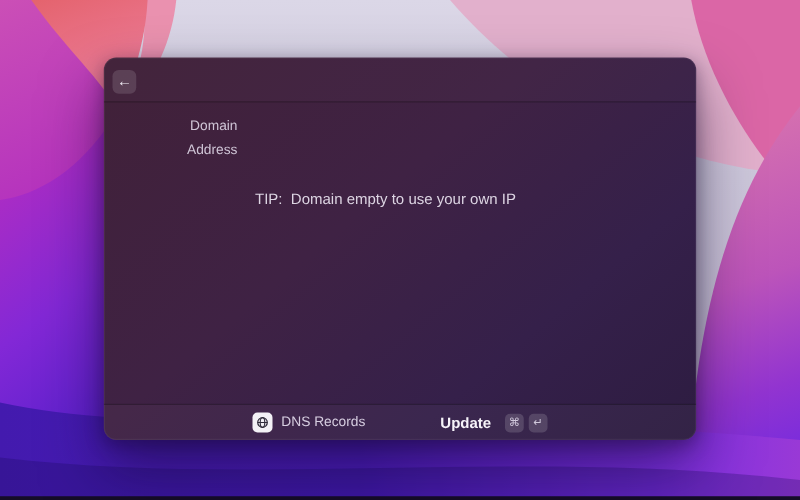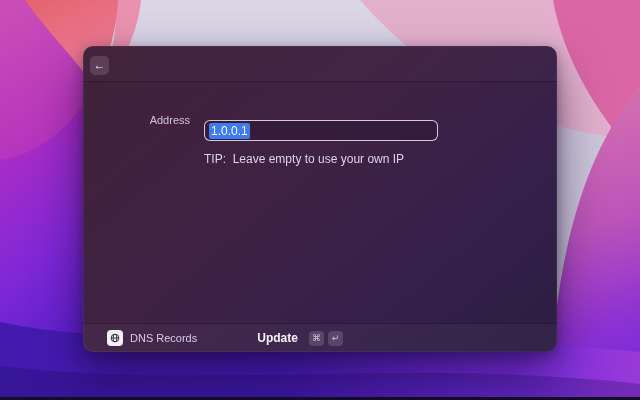--- a/index.html
+++ b/index.html
@@ -116,21 +116,21 @@
 
   
   .footer {
     position: absolute;
     left: 0; right: 0; bottom: 0;
     height: 28px;
     border-top: 1px solid rgba(0, 0, 0, 0.28);
     background: rgba(255, 255, 255, 0.03);
     display: flex;
     align-items: center;
-    justify-content: flex-start;
+    justify-content: center;
     padding: 0 24px;
     gap: 44px;
   }
   .footer-left, .footer-right { display: flex; align-items: center; }
   .app-icon {
     width: 16px;
     height: 16px;
     border-radius: 4px;
     background: #f3f1f6;
     display: flex;
@@ -215,27 +215,25 @@
 
   <div class="window">
 
     <div class="titlebar">
       <button class="back-btn">
         <span>←</span>
       </button>
     </div>
 
     <div class="content">
+      <div class="field-label lbl-domain">Domain</div>
 
       <div class="field-label lbl-address">Address</div>
-      <div class="textbox" role="textbox">
-        <span class="selected">1.0.0.1</span>
-      </div>
-
-      <div class="tip">TIP:  Leave empty to use your own IP</div>
+
+      <div class="tip">TIP:  Domain empty to use your own IP</div>
     </div>
 
     <div class="footer">
       <div class="footer-left">
         <span class="app-icon">
           <svg width="10" height="10" viewBox="0 0 12 12">
             <circle cx="6" cy="6" r="4.6" fill="none" stroke="#2f2b3a" stroke-width="1.2"></circle>
             <ellipse cx="6" cy="6" rx="2.2" ry="4.6" fill="none" stroke="#2f2b3a" stroke-width="1.1"></ellipse>
             <line x1="1.4" y1="6" x2="10.6" y2="6" stroke="#2f2b3a" stroke-width="1.1"></line>
           </svg>

